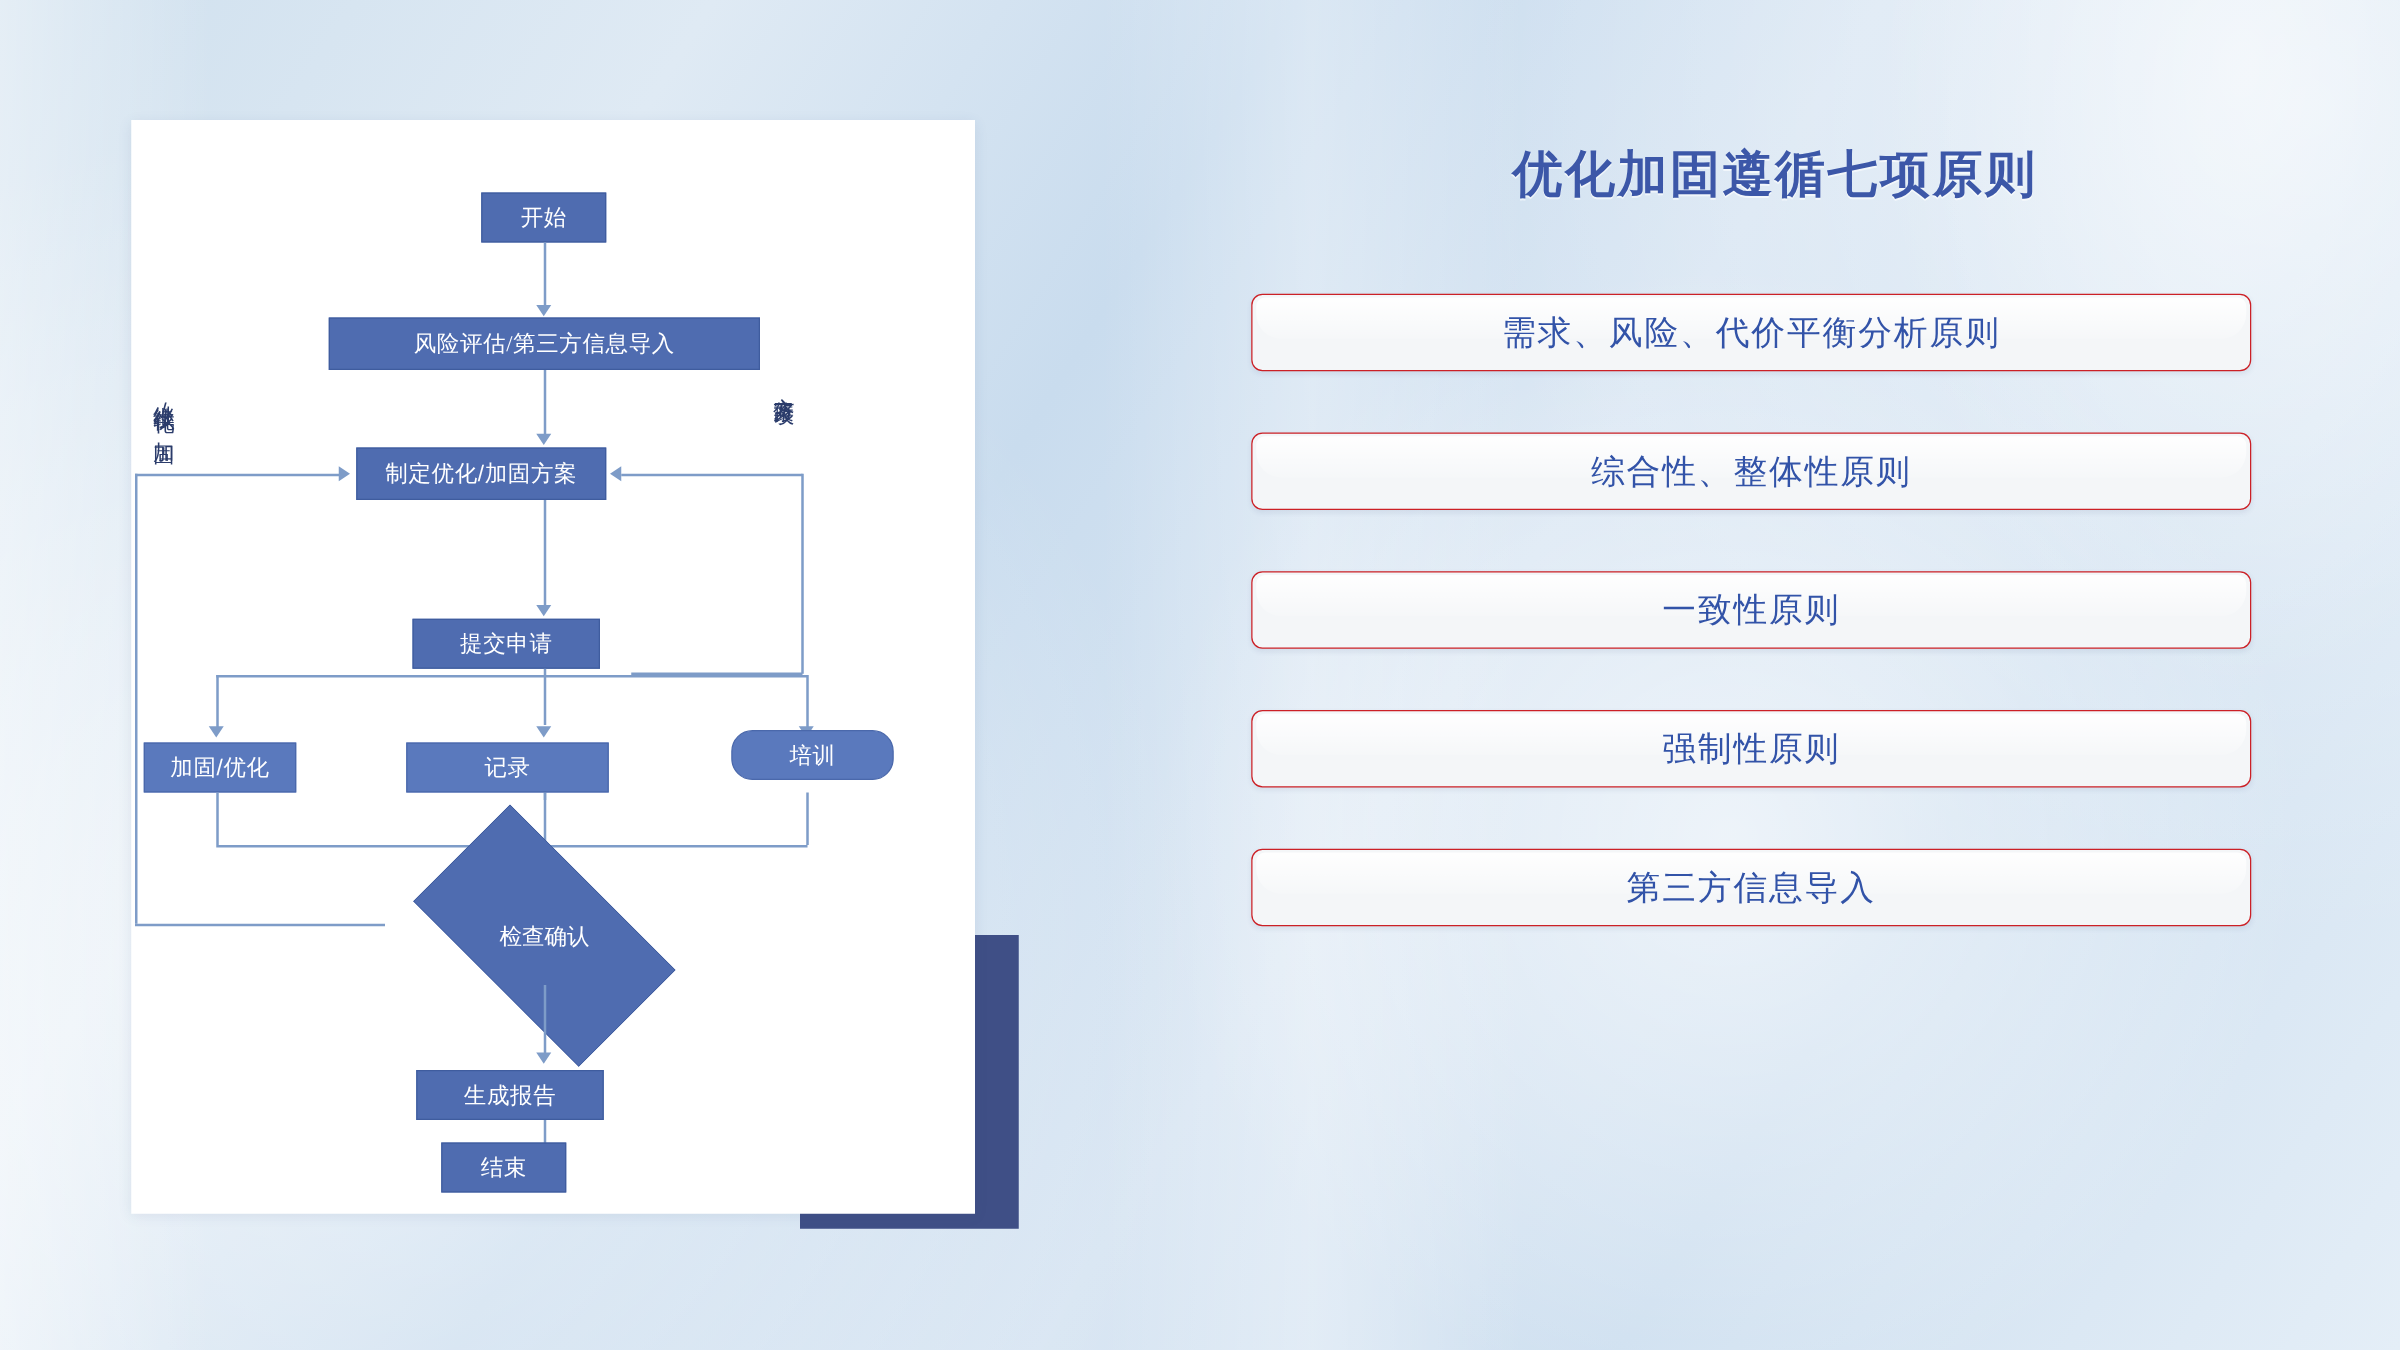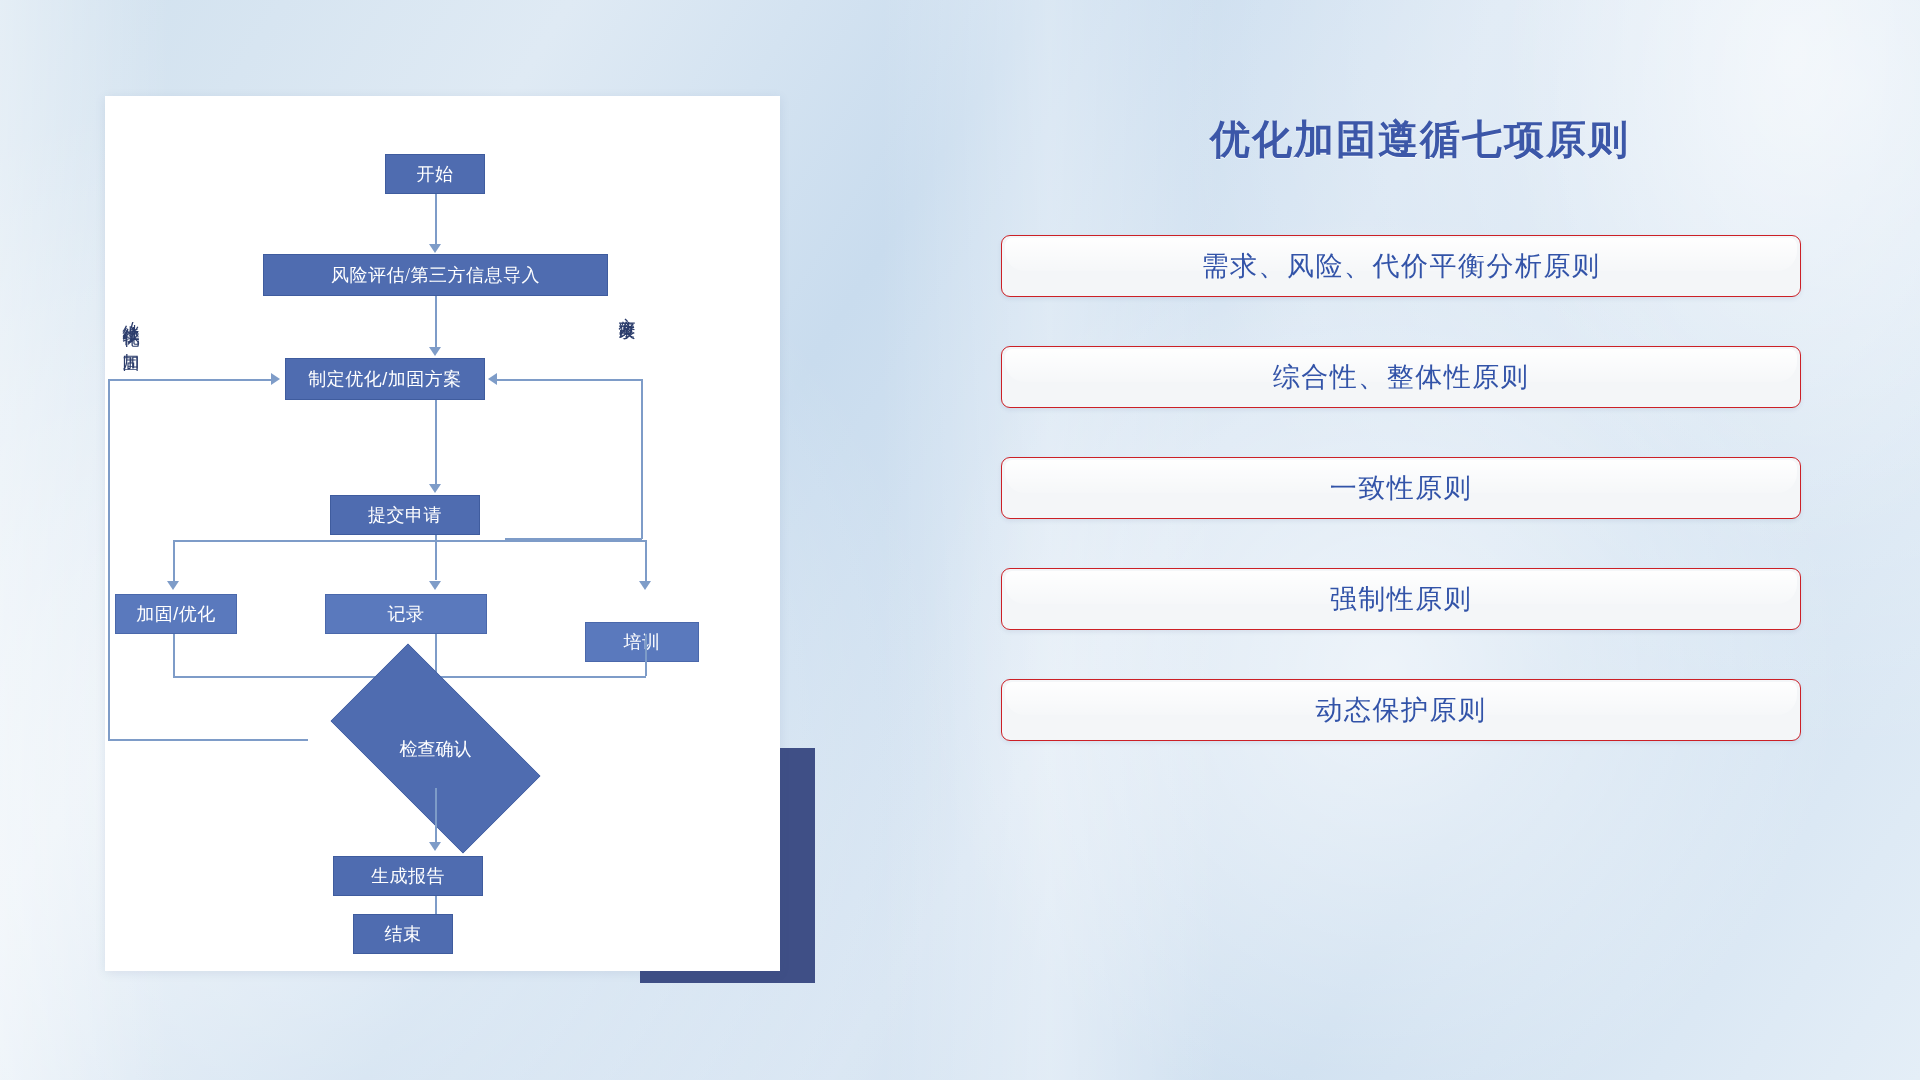--- a/index.html
+++ b/index.html
@@ -348,21 +348,21 @@
 
     <div class="line hline" style="left:68px; top:444px; width:473px;"></div>
     <div class="line vline" style="left:68px; top:444px; height:43px;"></div>
     <div class="line vline" style="left:540px; top:444px; height:43px;"></div>
     <div class="arrow-down" style="left:62px; top:485px;"></div>
     <div class="arrow-down" style="left:534px; top:485px;"></div>
     <div class="arrow-down" style="left:324px; top:485px;"></div>
 
     <div class="node light" style="left:10px; top:498px; width:122px; height:40px;">加固/优化</div>
     <div class="node light" style="left:220px; top:498px; width:162px; height:40px;">记录</div>
-    <div class="node light" style="left:480px; top:526px; width:114px; height:40px;">培训</div>
+    <div class="node light" style="left:480px; top:488px; width:130px; height:40px;border-radius:17px;">培训</div>
 
     <div class="line vline" style="left:68px; top:538px; height:42px;"></div>
     <div class="line vline" style="left:540px; top:538px; height:42px;"></div>
     <div class="line vline" style="left:330px; top:538px; height:42px;"></div>
     <div class="line hline" style="left:68px; top:580px; width:473px;"></div>
     <div class="line vline" style="left:330px; top:580px; height:35px;"></div>
 
     <div class="diamond" style="left:198px; top:575px; width:265px; height:155px;">
       <div class="dshape"></div>
       <div class="dtext">检查确认</div>
@@ -389,17 +389,17 @@
     <div class="principle">
       <span class="ptext">综合性、整体性原则</span>
     </div>
     <div class="principle">
       <span class="ptext">一致性原则</span>
     </div>
     <div class="principle">
       <span class="ptext">强制性原则</span>
     </div>
     <div class="principle">
-      <span class="ptext">动态保护原则</span>
+      <span class="ptext">第三方信息导入</span>
     </div>
   </div>
 
 </div>
 
 </body></html>

